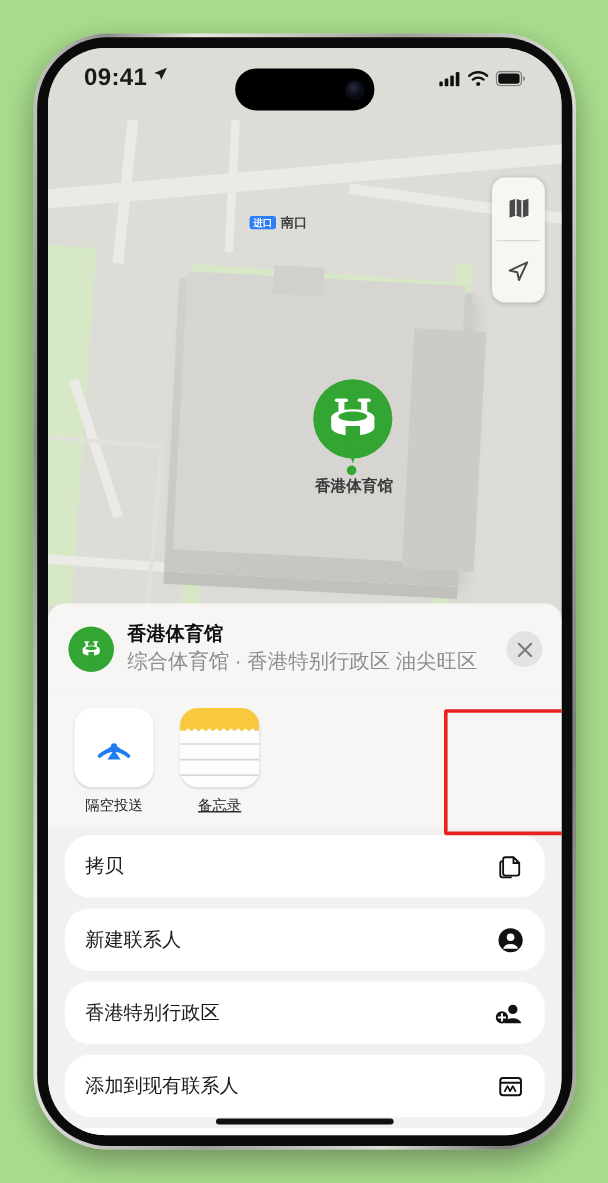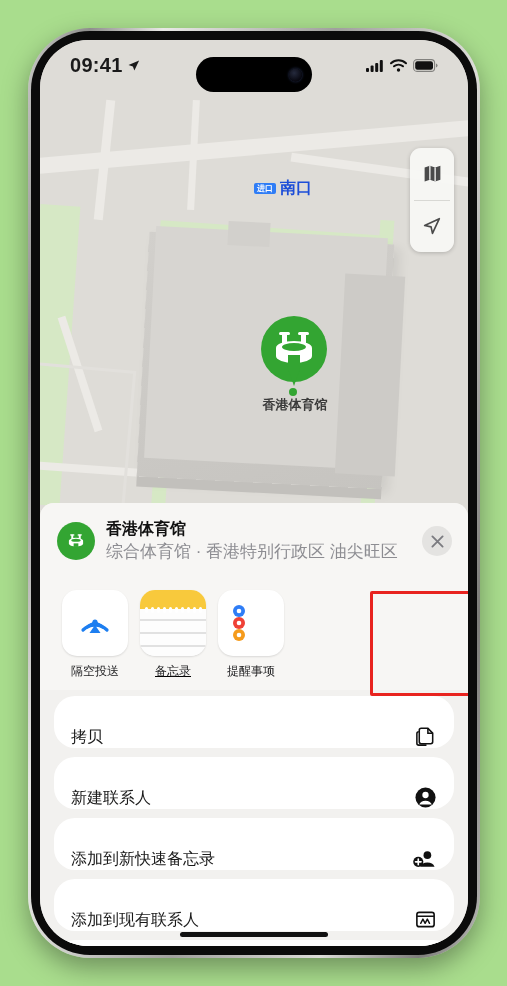--- a/index.html
+++ b/index.html
@@ -67,23 +67,23 @@
   .bldg-top{
     position:absolute; left:110px; top:192px; width:232px; height:232px;
     background:#d7d5d1; transform:rotate(3deg);
   }
   .bldg2{ position:absolute; left:300px; top:235px; width:60px; height:200px; background:#cdcbc7; transform:rotate(3deg); }
   .bldg3{ position:absolute; left:188px; top:182px; width:42px; height:24px; background:#d2d0cc; transform:rotate(3deg); }
 
   .entrance{ position:absolute; left:168px; top:138px; display:flex; align-items:center; gap:4px; }
   .ent-badge{
     background:#2f7df6; color:#fff; font-size:8px; font-weight:700;
-    padding:1px 3px; border-radius:2px; line-height:1.2;margin-left:46px;
-  }
-  .ent-label{ color:#1d4ed8; font-size:16px; font-weight:600; }
+    padding:1px 3px; border-radius:2px; line-height:1.2;
+  }
+  .ent-label{ color:#404040; font-size:11px; font-weight:600; }
 
   .pin{ position:absolute; left:221px; top:276px; width:66px; height:76px; }
   .pin-head{
     position:absolute; left:0; top:0; width:66px; height:66px;
     background:#33a532; border-radius:50%;
   }
   .pin-tail{
     position:absolute; left:26px; top:50px; width:14px; height:20px;
     background:#33a532; clip-path:polygon(0 0,100% 0,50% 100%);
   }
@@ -101,21 +101,21 @@
   }
   .map-ctrl > div{ flex:1; display:flex; align-items:center; justify-content:center; }
   .map-ctrl .sep{ flex:none; height:1px; background:#d8d8d4; margin:0 4px; }
 
   
   .status{
     position:absolute; left:0; top:0; right:0; height:50px;
     display:flex; align-items:center; justify-content:space-between;
     padding:0 30px; z-index:30;
   }
-  .status-time{ font-size:20px; font-weight:700; color:#1a1a1a; display:flex; align-items:center; gap:3px; letter-spacing:.3px; }
+  .status-time{ font-size:20px; font-weight:700; color:#1a1a1a; display:flex; gap:3px; letter-spacing:.3px; }
   .status-right{ display:flex; align-items:center; gap:6px; }
   .island{
     position:absolute; left:50%; top:17px; transform:translateX(-50%);
     width:116px; height:35px; background:#000; border-radius:19px; z-index:31;
   }
   .island-lens{
     position:absolute; right:10px; top:50%; transform:translateY(-50%);
     width:13px; height:13px; border-radius:50%;
     background:radial-gradient(circle at 40% 35%,#252a3d,#080810 70%);
     box-shadow:0 0 3px rgba(70,90,160,.6);
@@ -139,41 +139,41 @@
   .head-text{ flex:1; min-width:0; }
   .head-title{ font-size:16px; font-weight:700; color:#111; line-height:1.25; }
   .head-sub{ font-size:17px; color:#8d8d92; line-height:1.3; margin-top:2px; white-space:nowrap; overflow:hidden; }
   .close-btn{
     width:30px; height:30px; border-radius:50%; background:#e4e3e1;
     flex:none; display:flex; align-items:center; justify-content:center;
     color:#7b7b80; font-size:17px;
   }
 
   .apps-row{
-    display:flex; gap:12px; padding:14px 22px 10px 22px;
+    display:flex; gap:22px; padding:14px 22px 10px 22px;
     background:#f7f6f4; position:relative; overflow:hidden;
   }
   .app{ width:66px; flex:none; text-align:center; }
   .app-icon{
     width:66px; height:66px; border-radius:15px; overflow:hidden;
     box-shadow:0 1px 2px rgba(0,0,0,.12);
     display:flex; align-items:center; justify-content:center;
     position:relative; background:#fff;
   }
   .app-label{ font-size:12px; color:#1d1d1f; margin-top:7px; font-weight:500; }
   .app.highlight{ position:relative;text-decoration:underline; }
   .hl-box{
     position:absolute; left:330px; top:551px; width:118px; height:105px;
     border:3px solid #e8231f; border-radius:2px; z-index:20; pointer-events:none;
   }
 
   .actions{ padding:6px 14px 0 14px; }
   .action-row{
     background:#fff; border-radius:21px; margin-bottom:9px;
-    height:52px; display:flex; align-items:flex-end;
+    height:52px; display:flex; align-items:center;
     padding:0 17px; justify-content:space-between;
   }
   .action-label{ font-size:16px; color:#1a1a1a; font-weight:500; }
   .action-icon{ color:#111; display:flex; align-items:center; }
 
   .home-bar{
     position:absolute; left:50%; bottom:9px; transform:translateX(-50%);
     width:148px; height:5px; border-radius:3px; background:#111; z-index:40;
   }
 </style>
@@ -340,33 +340,20 @@
               <g stroke="#d7d7d7" stroke-width="1.4">
                 <line x1="0" y1="30" x2="66" y2="30"></line>
                 <line x1="0" y1="43" x2="66" y2="43"></line>
                 <line x1="0" y1="56" x2="66" y2="56"></line>
               </g>
             </svg>
           </div>
           <div class="app-label">备忘录</div>
         </div>
 
-        <div class="app">
-          <div class="app-icon" style="background:#fff;">
-            <svg width="50" height="50" viewBox="0 0 50 50">
-              <circle cx="13" cy="13" r="6" fill="#2f7df6"></circle>
-                <circle cx="13" cy="13" r="2.3" fill="#fff"></circle>
-              <circle cx="13" cy="25" r="6" fill="#ef4136"></circle>
-                <circle cx="13" cy="25" r="2.3" fill="#fff"></circle>
-              <circle cx="13" cy="37" r="6" fill="#f59b1c"></circle>
-                <circle cx="13" cy="37" r="2.3" fill="#fff"></circle>
-            </svg>
-          </div>
-          <div class="app-label">提醒事项</div>
-        </div>
 
       </div>
 
       <div class="actions">
 
         <div class="action-row">
           <span class="action-label">拷贝</span>
           <span class="action-icon">
             <svg width="23" height="23" viewBox="0 0 24 24">
               <path d="M7.5 3.5 h7 l5 5 v9 a2 2 0 0 1 -2 2 h-10 a2 2 0 0 1 -2 -2 v-12 a2 2 0 0 1 2 -2 z" fill="none" stroke="#111" stroke-width="1.6"></path>
@@ -381,21 +368,21 @@
           <span class="action-icon">
             <svg width="23" height="23" viewBox="0 0 24 24">
               <circle cx="12" cy="12" r="10.5" fill="#111"></circle>
               <circle cx="12" cy="9.4" r="3.3" fill="#fff"></circle>
               <path d="M5.4 19.4 a7 6 0 0 1 13.2 0" fill="#fff"></path>
             </svg>
           </span>
         </div>
 
         <div class="action-row">
-          <span class="action-label">添加到新快速备忘录</span>
+          <span class="action-label">香港特别行政区</span>
           <span class="action-icon">
             <svg width="25" height="23" viewBox="0 0 26 24">
               <circle cx="16" cy="8.5" r="4" fill="#111"></circle>
               <path d="M8.5 20.5 a8 6.5 0 0 1 15 0 z" fill="#111"></path>
               <circle cx="6.5" cy="15.5" r="5.3" fill="#111"></circle>
               <path d="M6.5 12.6 v5.8 M3.6 15.5 h5.8" stroke="#fff" stroke-width="1.7" stroke-linecap="round"></path>
             </svg>
           </span>
         </div>
 

